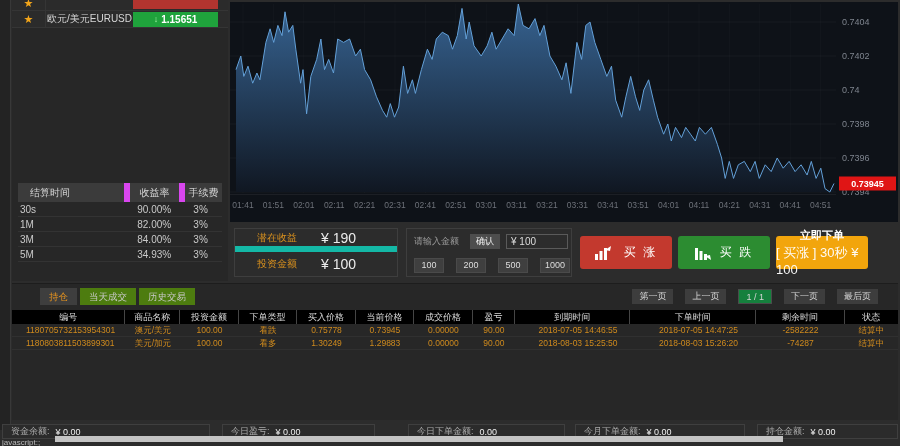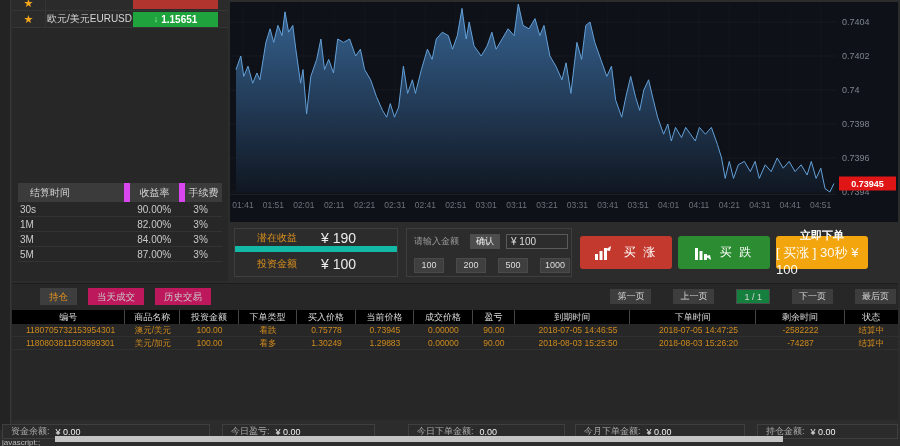--- a/index.html
+++ b/index.html
@@ -48,24 +48,24 @@
   .quick{gap:12px;}
   .qbtn{width:30px;height:15px;background:#3f3f3f;border:1px solid #4a4a4a;color:#dddddd;font-size:9px;cursor:pointer;}
   .bigbtn{position:absolute;top:236px;width:92px;height:33px;border-radius:3px;display:flex;align-items:center;justify-content:center;color:#ffffff;cursor:pointer;}
   .btn-up{left:580px;background:var(--buy-up);gap:12px;font-size:12px;letter-spacing:2px;}
   .btn-down{left:678px;background:var(--buy-down);gap:8px;font-size:12px;letter-spacing:2px;}
   .btn-order{left:776px;background:var(--order);flex-direction:column;gap:1px;}
   .order-title{font-size:11px;font-weight:bold;}
   .order-sub{font-size:13px;opacity:.95;}
   
   .bottom{position:absolute;left:12px;top:283px;width:886px;height:137px;background:#272727;border-top:1px solid #1d1d1d;}
-  .tabsbar{position:absolute;top:4px;left:16px;display:flex;gap:11px;padding-left:12px;}
-  .tab{height:17px;line-height:17px;padding:0 9px;font-size:9.5px;background:#be185d;color:#c9c9c9;cursor:pointer;}
+  .tabsbar{position:absolute;top:4px;left:16px;display:flex;gap:3px;padding-left:12px;}
+  .tab{height:17px;line-height:17px;padding:0 9px;font-size:9.5px;background:#4d7c0f;color:#c9c9c9;cursor:pointer;}
   .tab.active{background:#3e3e3e;color:#e8941e;}
-  .pager{position:absolute;top:5px;right:2px;display:flex;gap:22px;}
+  .pager{position:absolute;top:5px;right:20px;display:flex;gap:12px;}
   .pbtn{height:15px;line-height:15px;padding:0 7px;font-size:9px;background:#3d3d3d;color:#d5d5d5;cursor:pointer;}
   .pbtn.indicator{background:#15803d;border:1px solid #4a4a4a;cursor:default;}
   .ptable{position:absolute;top:26px;left:0;right:0;}
   .ph{display:flex;height:14px;line-height:14px;background:#000000;font-size:9px;color:#dcdcdc;}
   .ph .cell{text-align:center;border-right:1px solid #454545;}
   .ph .cell:last-child{border-right:none;}
   .pr{display:flex;height:13px;line-height:13px;font-size:8.5px;color:var(--row-text);border-bottom:1px solid #303030;cursor:default;}
   .cell{overflow:hidden;white-space:nowrap;text-align:center;}
   .cell.l{text-align:left;padding-left:14px;}
   
@@ -109,21 +109,21 @@
         <span class="st-c1">82.00%</span>
         <span class="st-c2">3%</span>
       </div>
       <div class="st-row">
         <span class="st-c0">3M</span>
         <span class="st-c1">84.00%</span>
         <span class="st-c2">3%</span>
       </div>
       <div class="st-row">
         <span class="st-c0">5M</span>
-        <span class="st-c1">87.00%</span>
+        <span class="st-c1">34.93%</span>
         <span class="st-c2">3%</span>
       </div>
     </div>
 </div>
 
 <div class="chart">
   <svg id="chart-svg" width="668" height="220" viewBox="0 0 668 220">
       <defs>
         <linearGradient id="ag" x1="0" y1="0" x2="0" y2="1">
           <stop offset="0%" stop-color="#3a6a9c" stop-opacity="0.92"></stop>

